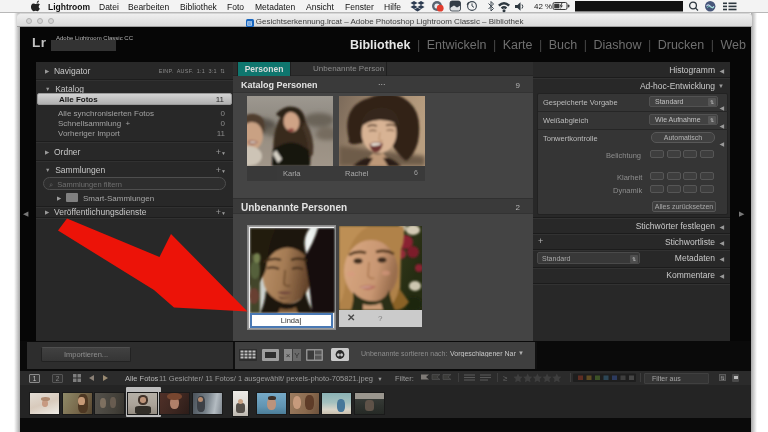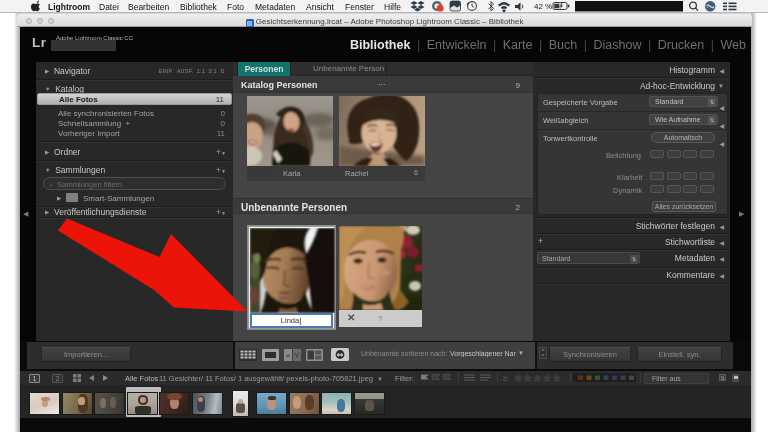--- a/index.html
+++ b/index.html
@@ -542,25 +542,20 @@
             <circle cx="9" cy="6.5" r="4.4" fill="#2a2a2a"></circle>
             <ellipse cx="7.4" cy="6.8" rx="1.4" ry="1.6" fill="#cacaca"></ellipse>
             <ellipse cx="10.6" cy="6.8" rx="1.4" ry="1.6" fill="#cacaca"></ellipse>
           </g>
         </g>
       </svg>
       <div class="abs" style="left:126px;top:8px;color:#8d8d8d;font-size:7px;">Unbenannte sortieren nach:</div>
       <div class="abs" style="left:215px;top:8px;width:66px;overflow:hidden;white-space:nowrap;color:#c8c8c8;font-size:7px;">Vorgeschlagener Name</div>
       <div class="abs" style="left:283px;top:8px;color:#b0b0b0;font-size:6px;">▼</div>
     </div>
-    <div id="bbright" class="abs">
-      <div style="position:absolute;left:2px;top:5.5px;width:8px;height:12px;border:1px solid #4a4a4a;background:#2f2f2f;color:#888;font-size:5px;line-height:5px;text-align:center;">=<br>=</div>
-      <div class="btn" style="left:12px;top:5.5px;width:82px;">Synchronisieren</div>
-      <div class="btn" style="left:100px;top:5.5px;width:85px;">Einstell. syn.</div>
-    </div>
 
     <div id="status" class="abs">
       <div class="abs" style="left:9px;top:2.5px;width:11px;height:9px;border:1px solid #8a8a8a;border-radius:1px;background:#3a3a3a;color:#c5c5c5;font-size:6.5px;text-align:center;line-height:8px;">1</div>
       <div class="abs" style="left:32px;top:2.5px;width:11px;height:9px;border:1px solid #555;border-radius:1px;background:#313131;color:#888;font-size:6.5px;text-align:center;line-height:8px;">2</div>
       <svg width="50" height="14" viewBox="0 0 50 14" style="position:absolute;left:52px;top:0;">
         <g fill="#7d7d7d">
           <rect x="1" y="3" width="3.5" height="3.5"></rect>
             <rect x="5.5" y="3" width="3.5" height="3.5"></rect>
           <rect x="1" y="7.5" width="3.5" height="3.5"></rect>
             <rect x="5.5" y="7.5" width="3.5" height="3.5"></rect>

